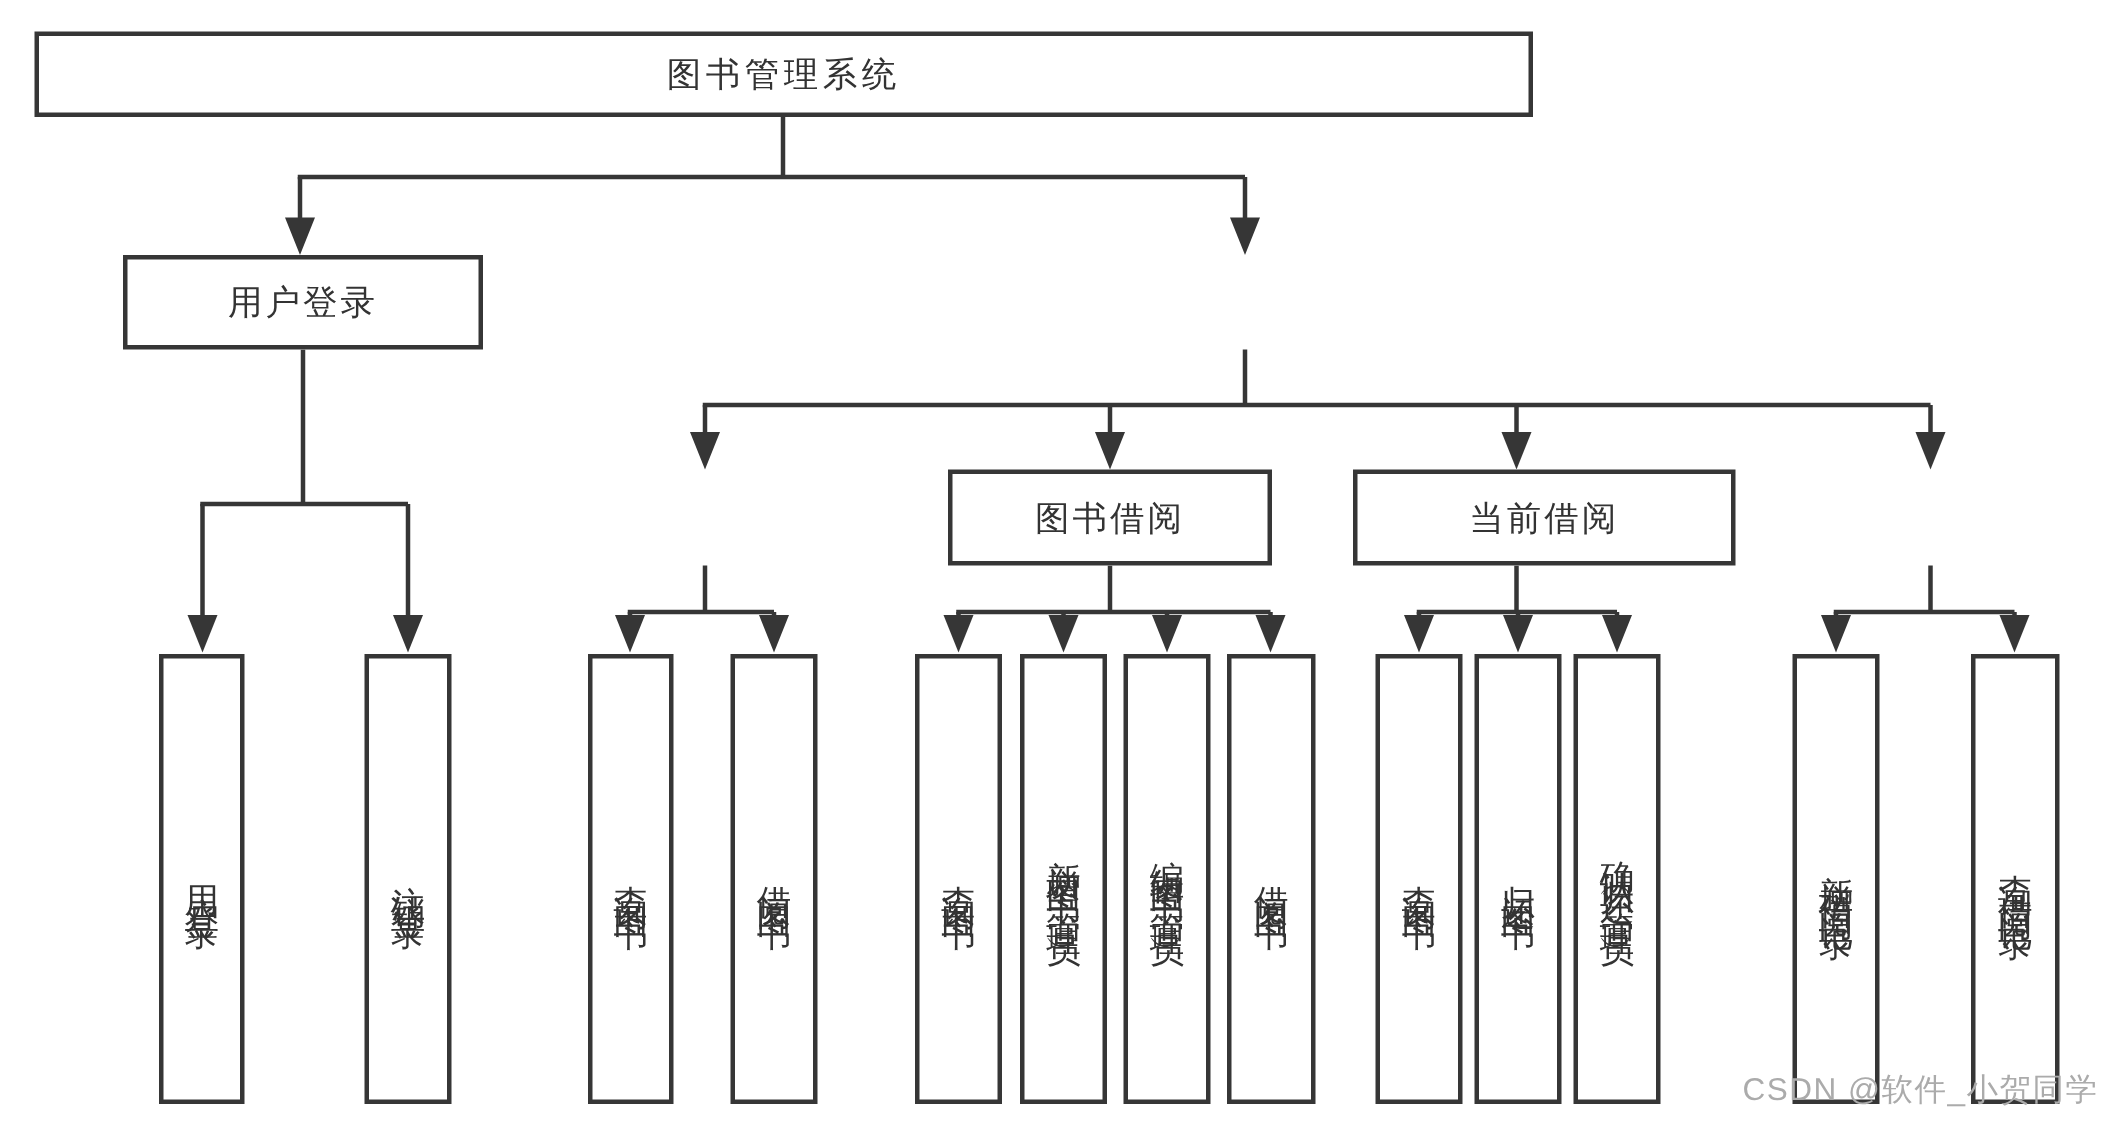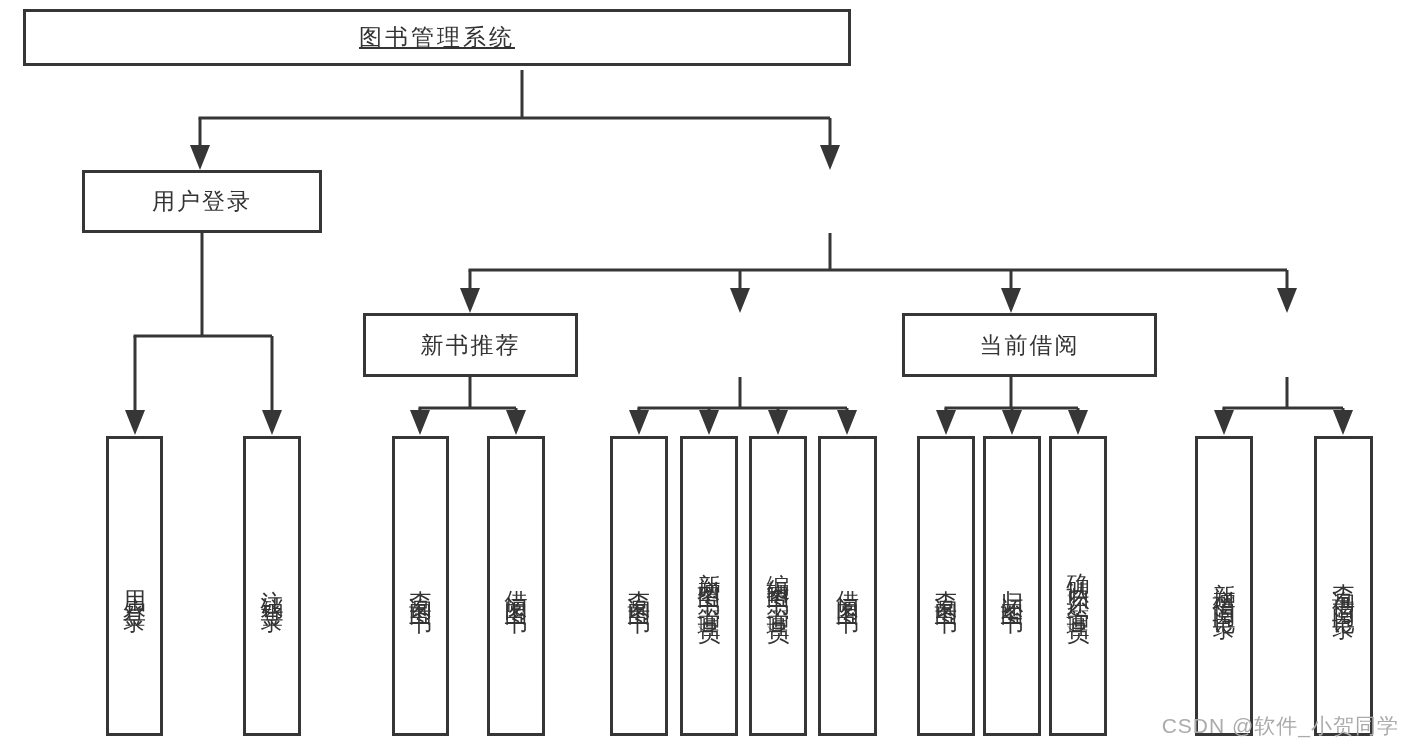--- a/index.html
+++ b/index.html
@@ -29,21 +29,21 @@
     border: 3px solid #363636;
     background: #ffffff;
     display: flex;
     align-items: center;
     justify-content: center;
     font-size: 23px;
     letter-spacing: 2px;
     color: #333333;
     white-space: nowrap;
   }
-  .root-box   { left: 23px;  top: 9px;  width: 828px; height: 57px; letter-spacing: 3px; text-decoration: underline; }
+  .root-box   { left: 23px;  top: 21px;  width: 999px; height: 57px; letter-spacing: 3px; }
   .l2a        { left: 82px;  top: 170px; width: 240px; height: 63px; }
   .l2b        { left: 712px; top: 170px; width: 235px; height: 63px; }
   .l3a        { left: 363px;  top: 313px; width: 215px; height: 64px; }
   .l3b        { left: 632px;  top: 313px; width: 216px; height: 64px; }
   .l3c        { left: 902px;  top: 313px; width: 255px; height: 64px; }
   .l3d        { left: 1177px; top: 313px; width: 219px; height: 64px; }
   .leaf {
     position: absolute;
     top: 436px;
     height: 300px;
@@ -154,21 +154,21 @@
       <path d="M1068 410 H1088 L1078 435 Z"></path>
       <path d="M1214 410 H1234 L1224 435 Z"></path>
       <path d="M1333 410 H1353 L1343 435 Z"></path>
     </g>
   </svg>
 
   <div class="node root-box">图书管理系统</div>
 
   <div class="node l2a">用户登录</div>
 
-  <div class="node l3a">新书推荐</div>
+  <div class="node l3b">图书借阅</div>
   <div class="node l3c">当前借阅</div>
 
   <div class="leaf g1x1">
     <span class="vtext">用户登录</span>
   </div>
   <div class="leaf g1x2">
     <span class="vtext">注销登录</span>
   </div>
 
   <div class="leaf g2x1">

